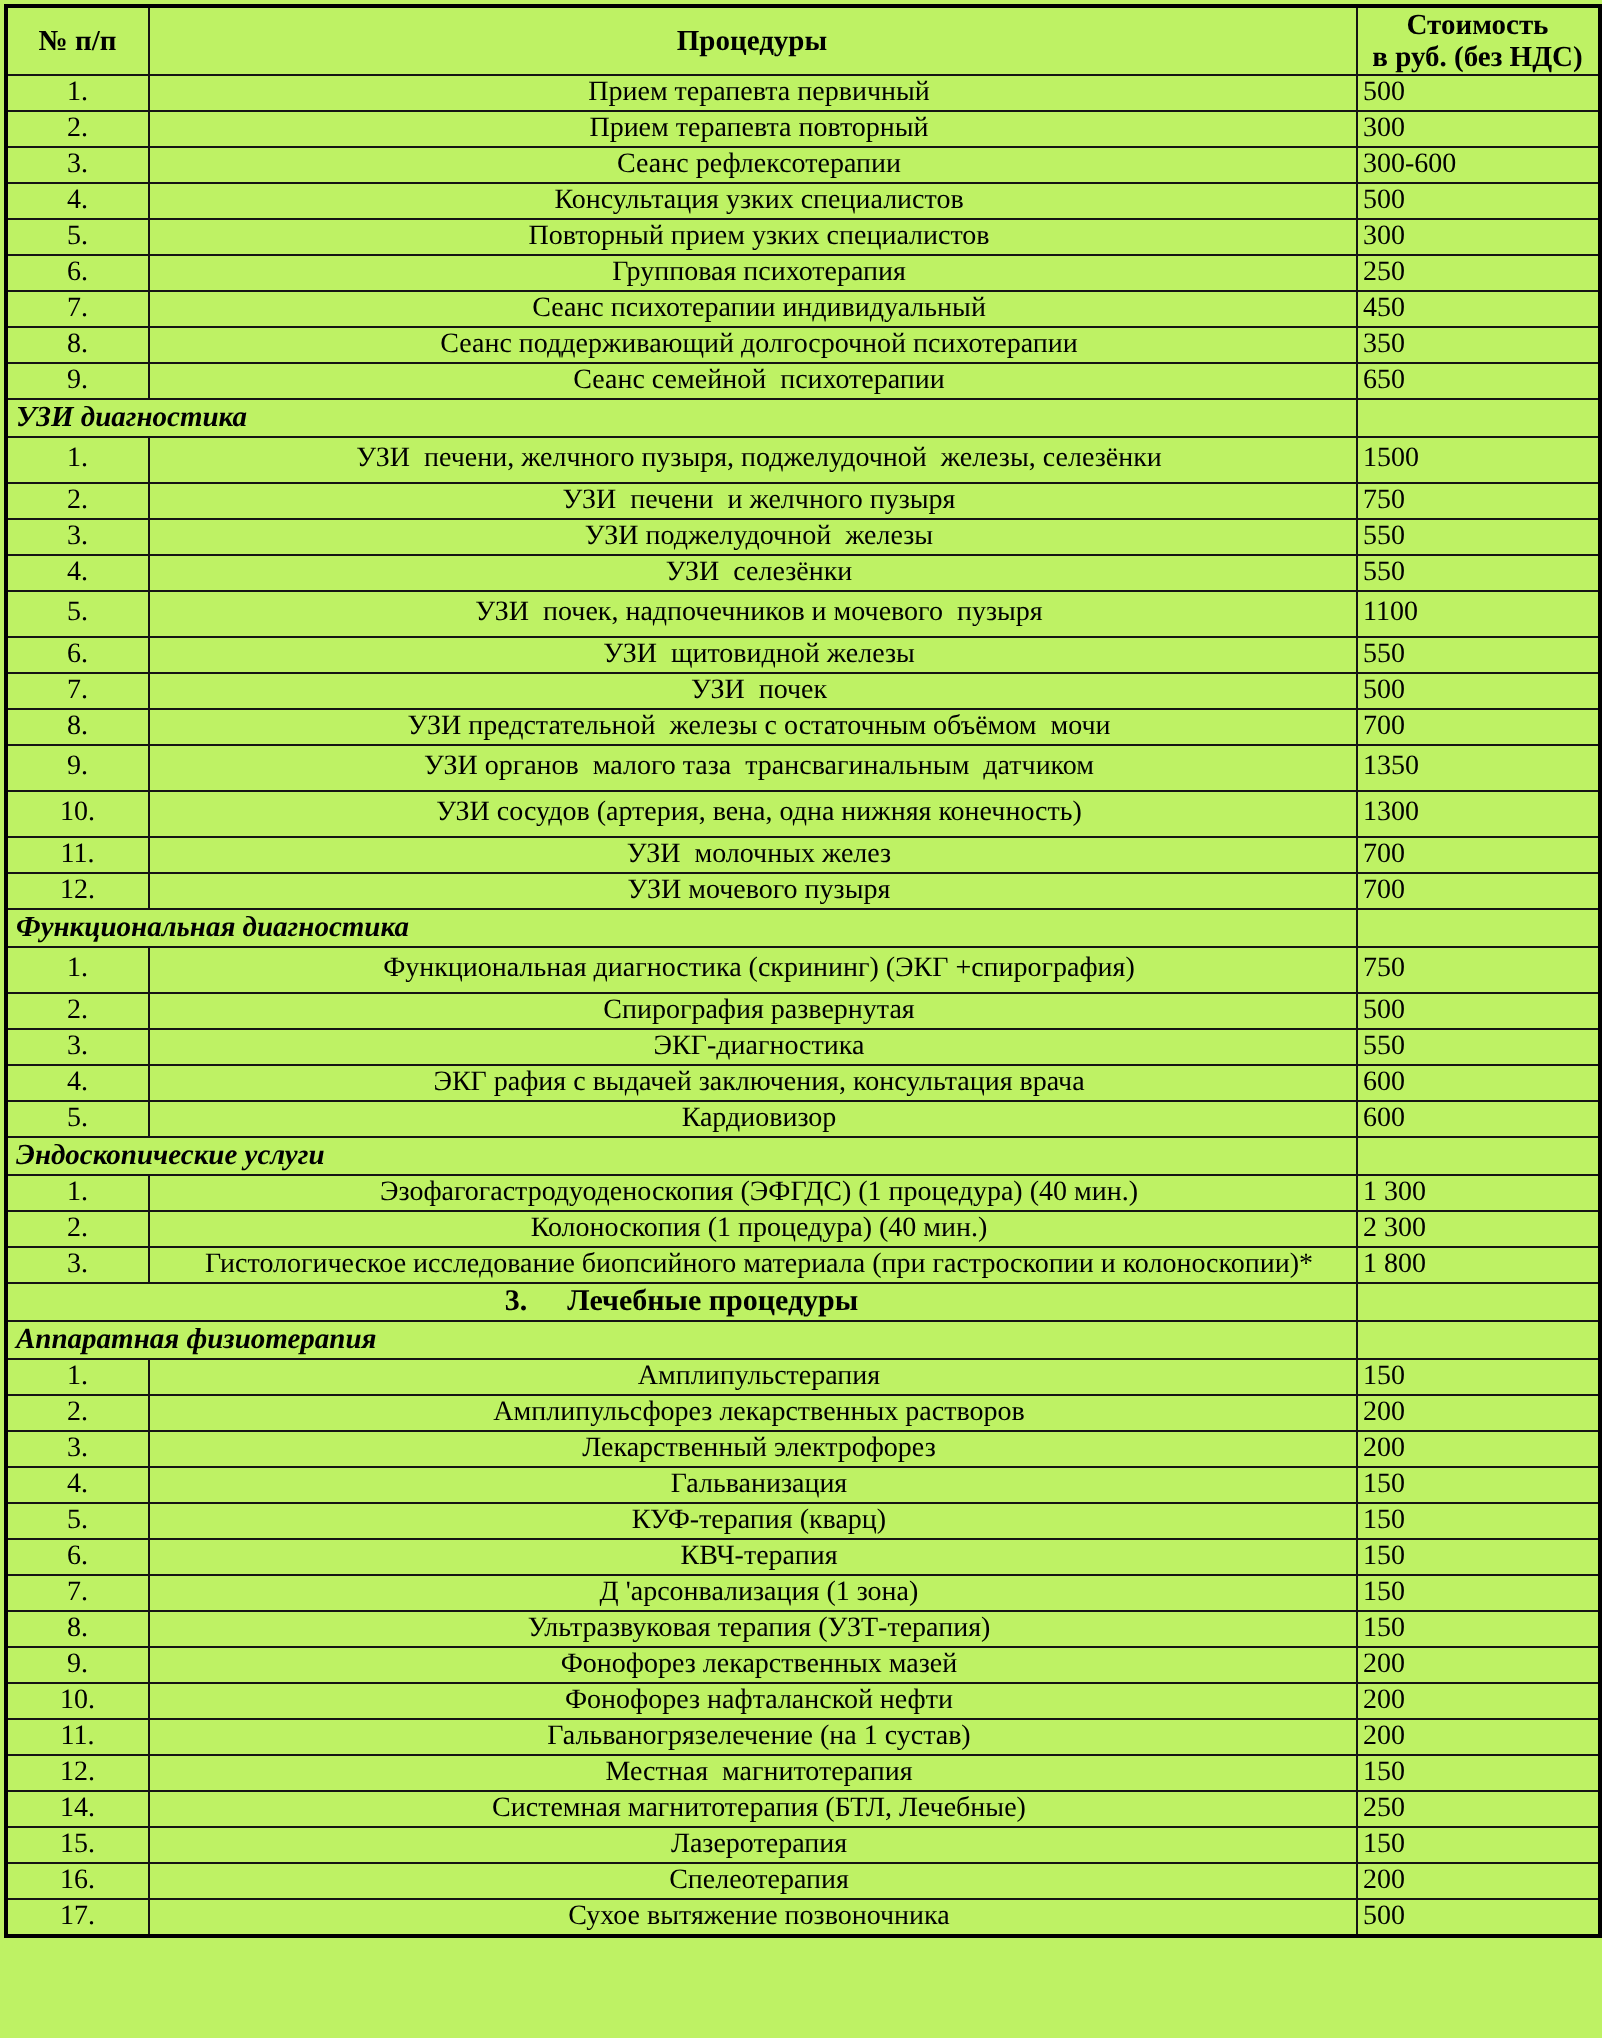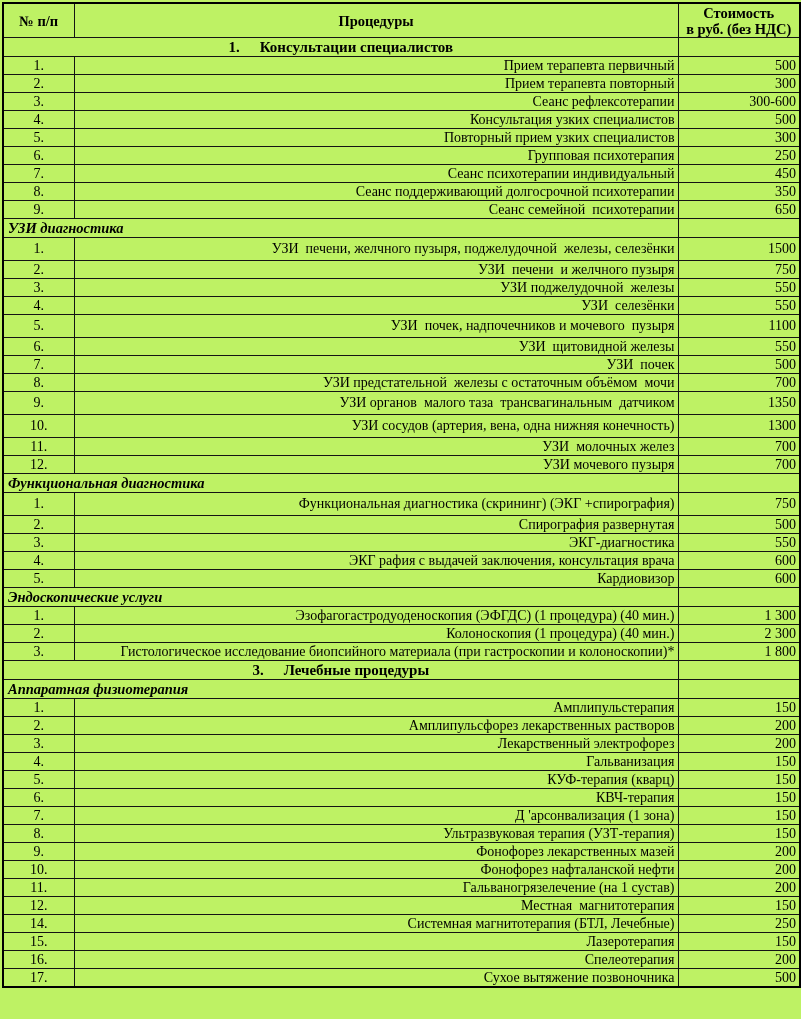--- a/index.html
+++ b/index.html
@@ -42,22 +42,22 @@
     height: 33px;
     font-size: 14.5px;
     line-height: 16px;
   }
   th.price-head { white-space: pre-line; }
 
   tr.item td       { height: 17px; }
   tr.item.tall td  { height: 22px; }
 
   td.num   { text-align: center; }
-  td.proc  { text-align: right; padding-left: 10px; white-space: pre-wrap; }
-  td.price { text-align: right; }
+  td.proc  { text-align: center; padding-left: 10px; white-space: pre-wrap; }
+  td.price { text-align: left; }
 
   tr.section td {
     font-weight: bold;
     text-align: center;
     height: 18px;
     font-size: 15px;
   }
   tr.section .sec-num { margin-right: 20px; }
 
   tr.subsection td {
@@ -81,24 +81,20 @@
     </colgroup>
     <thead>
       <tr>
         <th>№ п/п</th>
         <th>Процедуры</th>
         <th class="price-head">Стоимость
 в руб. (без НДС)</th>
       </tr>
     </thead>
     <tbody id="table-body">
-        <tr class="section">
-          <td colspan="2"><span class="sec-num">1.</span><span>Консультации специалистов</span></td>
-          <td></td>
-        </tr>
         <tr class="item">
           <td class="num">1.</td>
           <td class="proc">Прием терапевта первичный</td>
           <td class="price">500</td>
         </tr>
         <tr class="item">
           <td class="num">2.</td>
           <td class="proc">Прием терапевта повторный</td>
           <td class="price">300</td>
         </tr>

